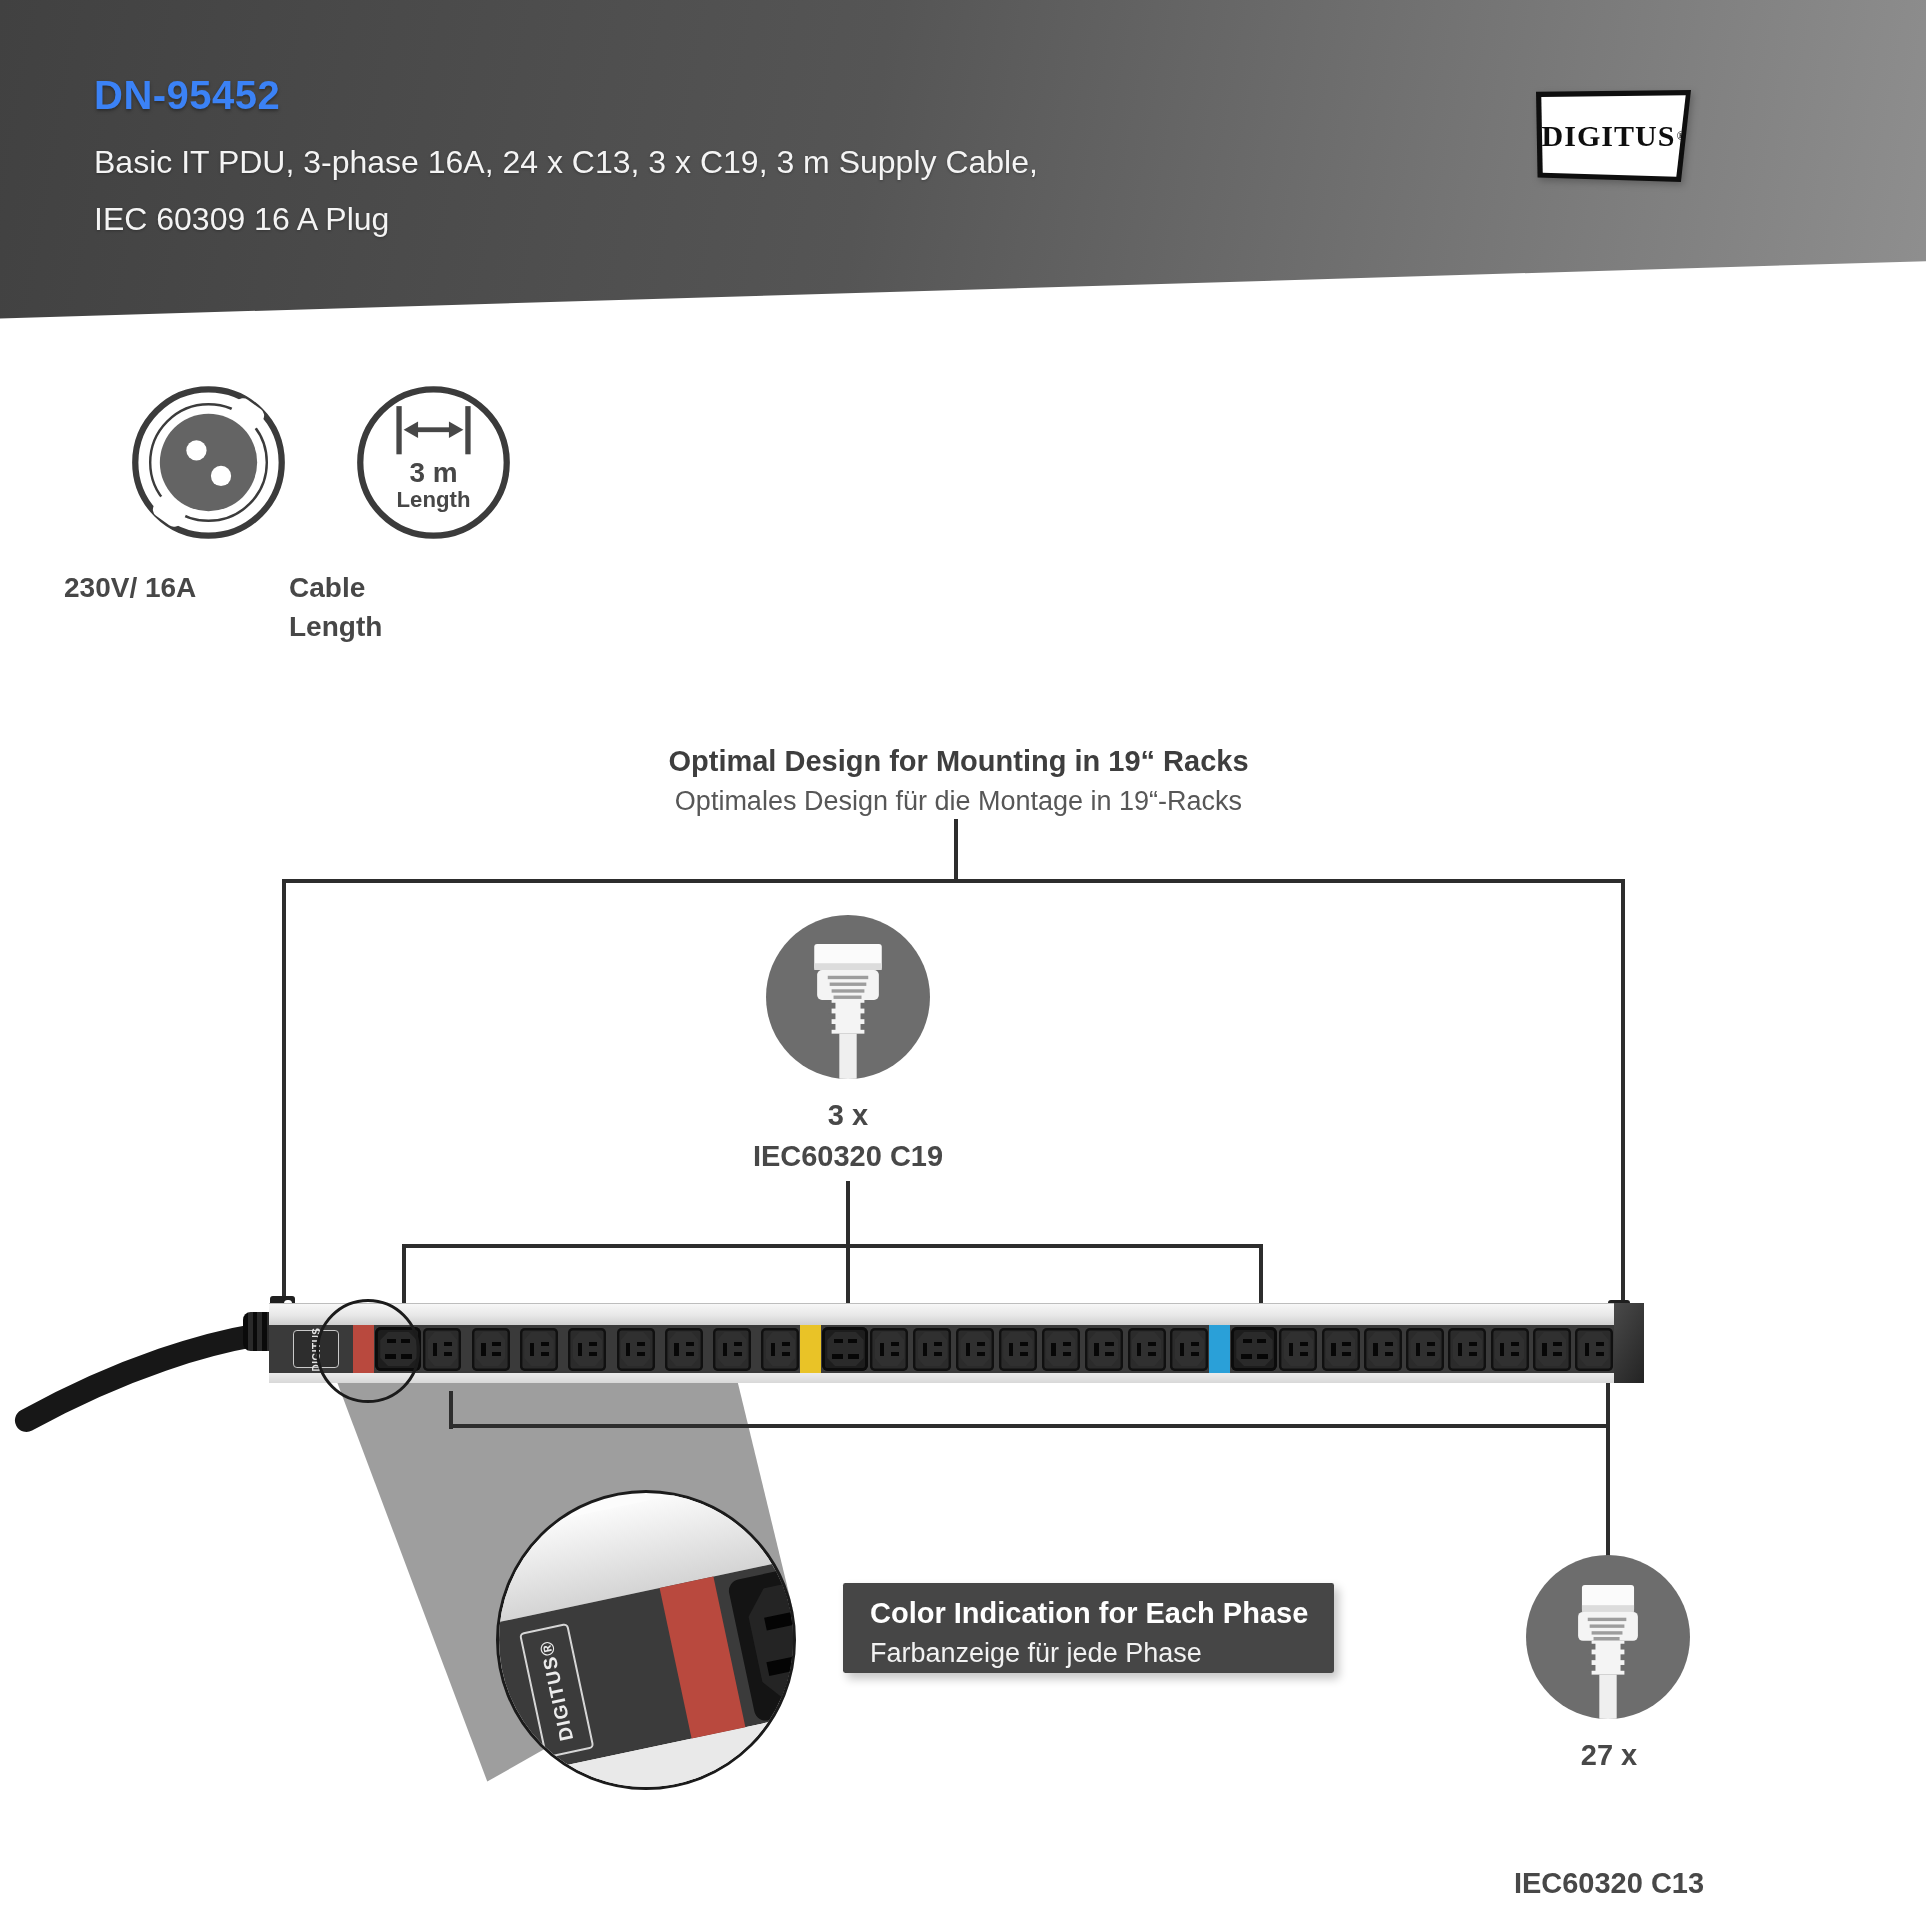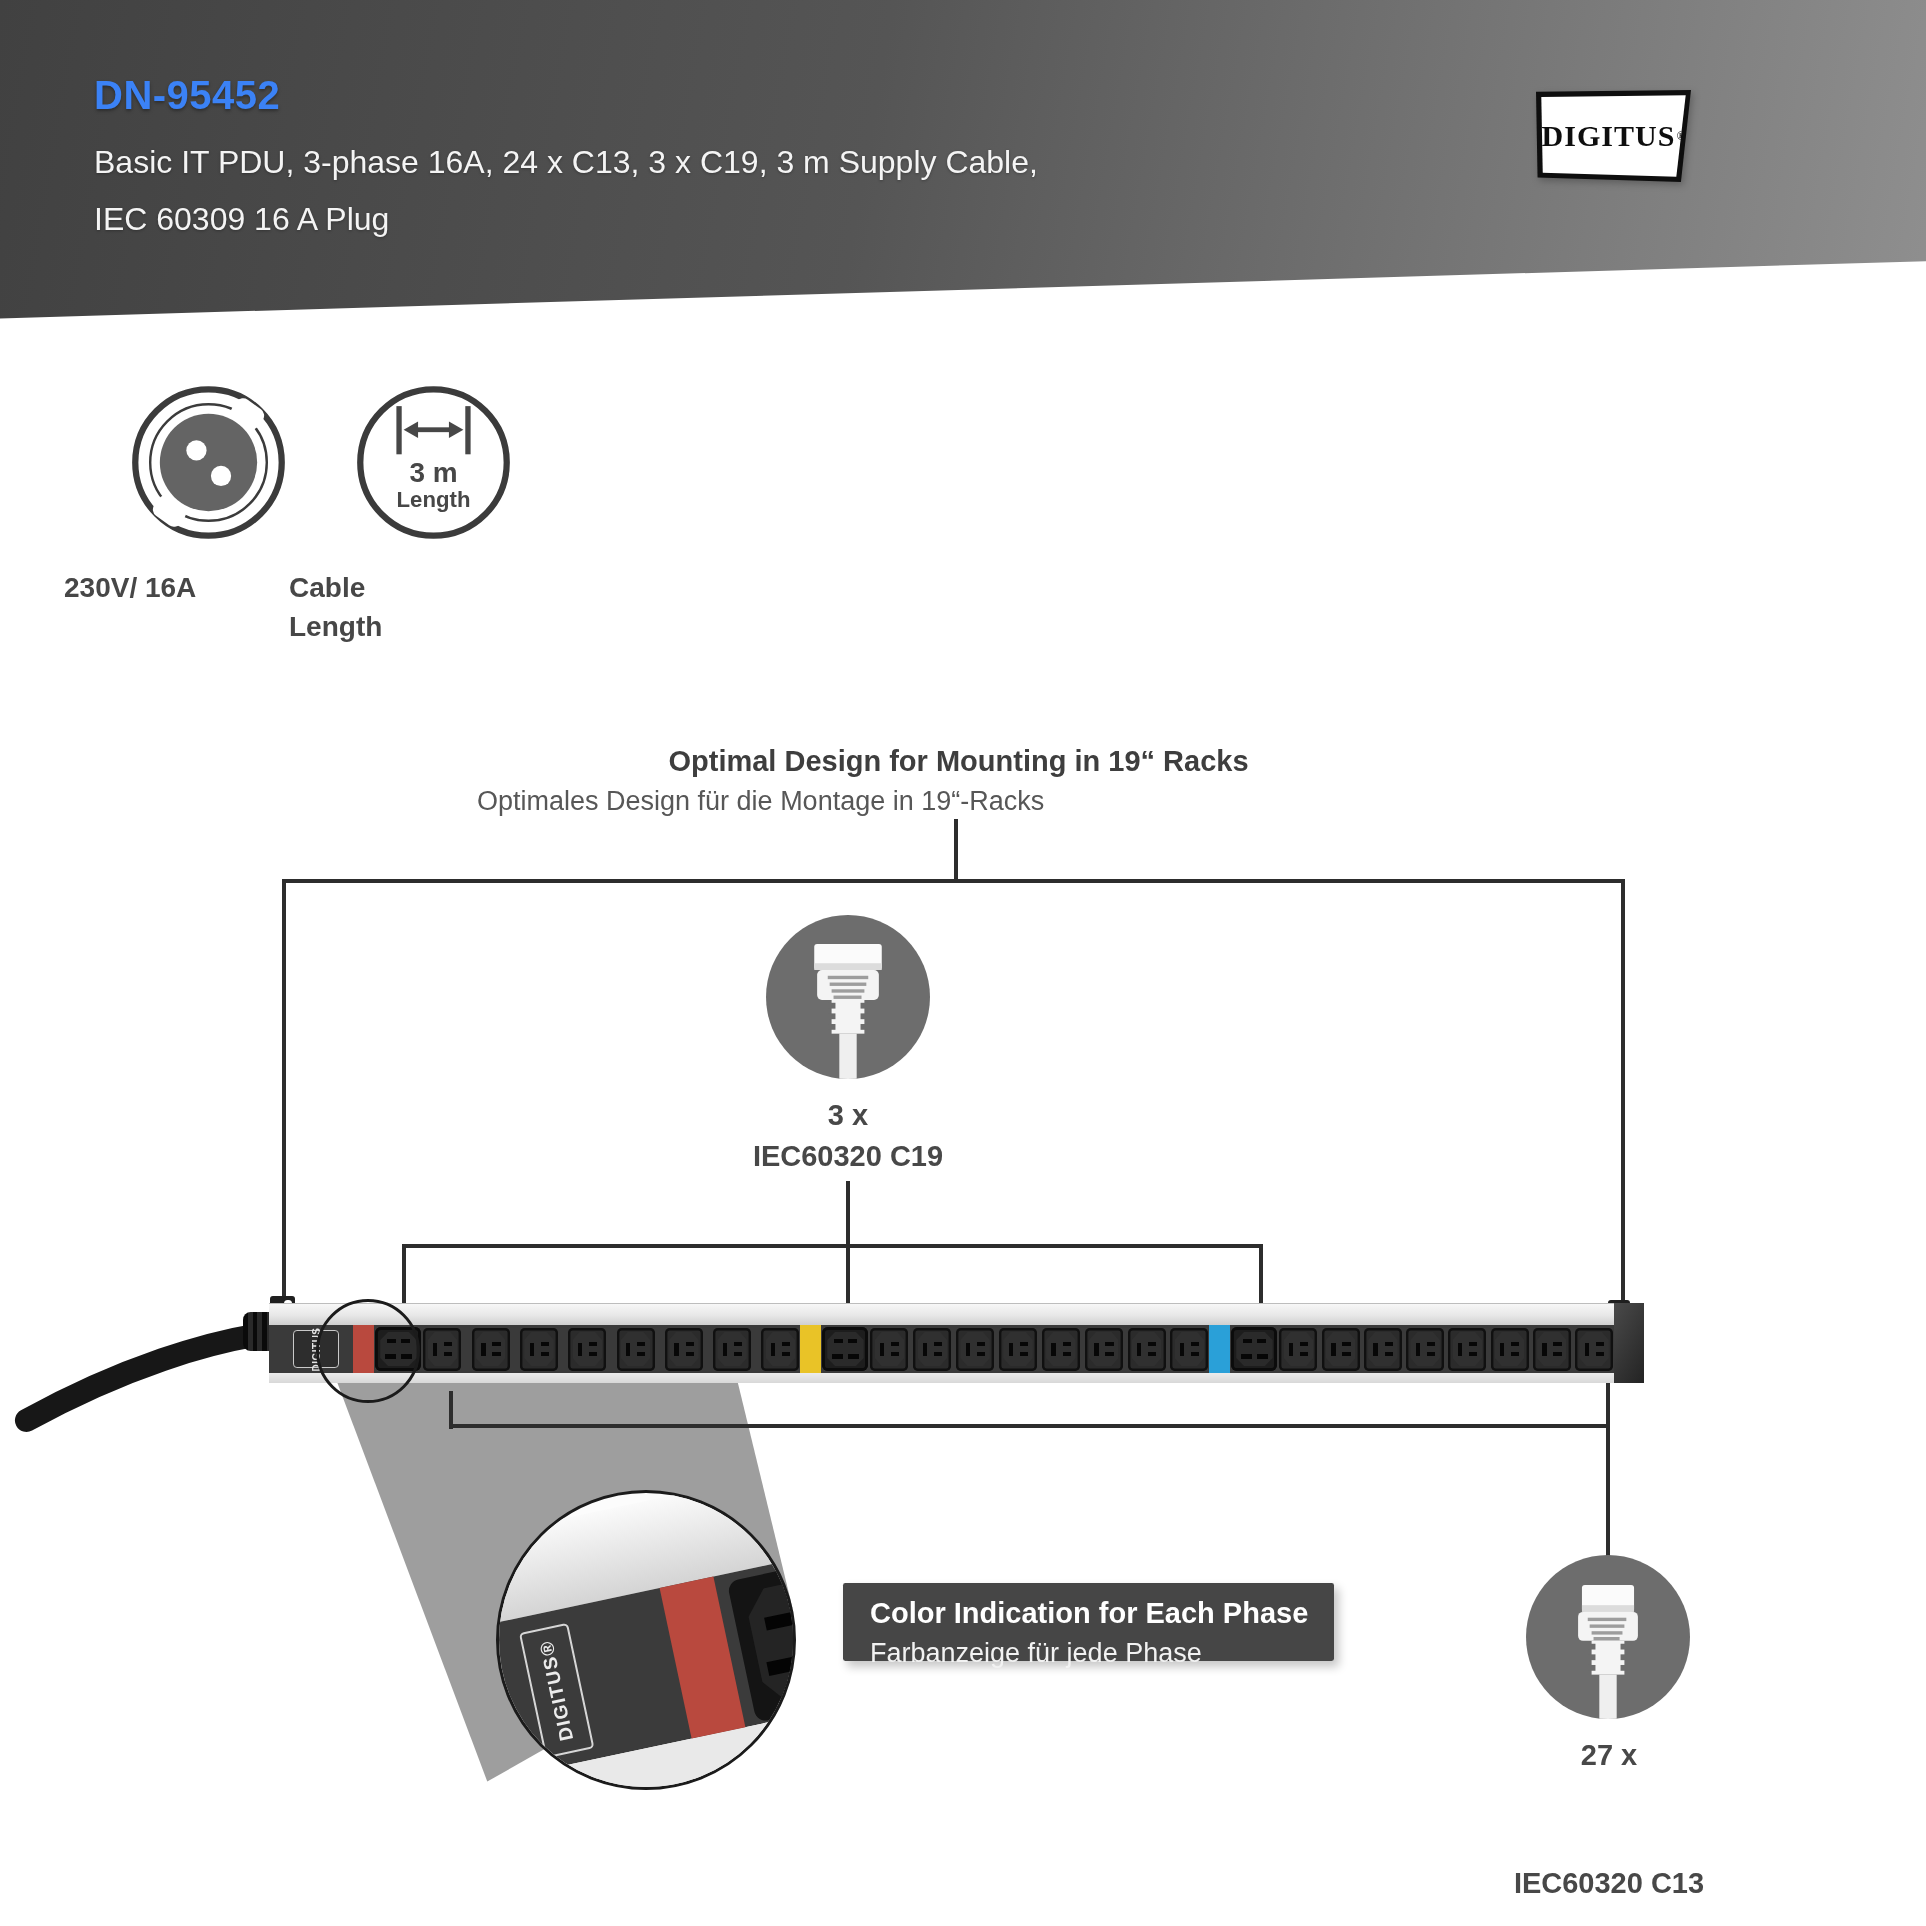--- a/index.html
+++ b/index.html
@@ -30,21 +30,21 @@
     color:#0e0e0e;letter-spacing:1px;}
   .logo-reg{font-family:"Liberation Serif",serif;font-weight:700;font-size:11.6px;
     color:#0e0e0e;vertical-align:super;margin-left:1.4px;}
 
   
   .speclbl{font-size:28px;font-weight:700;color:#474747;text-align:left;width:289px;z-index:2;}
 
   
   .rack-title{left:477px;top:745px;width:963px;text-align:center;font-size:29px;
     font-weight:700;color:#3e3e3e;z-index:2;}
-  .rack-sub{left:477px;top:786px;width:963px;font-size:27px;
+  .rack-sub{left:477px;top:786px;width:963px;text-align:center;font-size:27px;
     font-weight:400;color:#575757;z-index:2;}
 
   
   .line{background:#2d2d2d;z-index:5;}
 
   
   .gcirc{border-radius:50%;background:#6d6d6d;overflow:hidden;z-index:7;}
   .callout-lbl{font-size:29px;font-weight:700;color:#484848;text-align:center;
     width:482px;z-index:7;}
 
@@ -110,21 +110,21 @@
   .z-label span{transform:rotate(-90deg);font-size:19px;font-weight:700;color:#ececec;
     letter-spacing:1.4px;white-space:nowrap;}
   .z-c19{position:absolute;left:308px;top:177px;width:135px;height:144px;background:#141414;
     border-radius:11.6px;}
   .z-c19 .oct{position:absolute;inset:13.5px;background:#242424;
     clip-path:polygon(20% 0,80% 0,100% 22%,100% 78%,80% 100%,20% 100%,0 78%,0 22%);}
   .z-c19 .sa{position:absolute;left:29px;top:43px;width:34px;height:12.5px;background:#040404;}
   .z-c19 .sb{position:absolute;left:22px;top:87px;width:29px;height:14.4px;background:#040404;}
 
   
-  .phase-box{left:843px;top:1583px;width:491px;height:78px;background:#464646;
+  .phase-box{left:843px;top:1583px;width:491px;height:90px;background:#464646;
     border-radius:2.4px;box-shadow:4.8px 5.8px 9.6px rgba(0,0,0,.22);z-index:8;
     box-sizing:border-box;padding:14.4px 0 0 27px;}
   .phase-box .t{font-size:29px;font-weight:700;color:#ffffff;}
   .phase-box .s{font-size:27px;font-weight:400;color:#f2f2f2;margin-top:7.7px;}
 
   svg text{font-family:"Liberation Sans",sans-serif;}
 </style>
 </head>
 <body>
 

